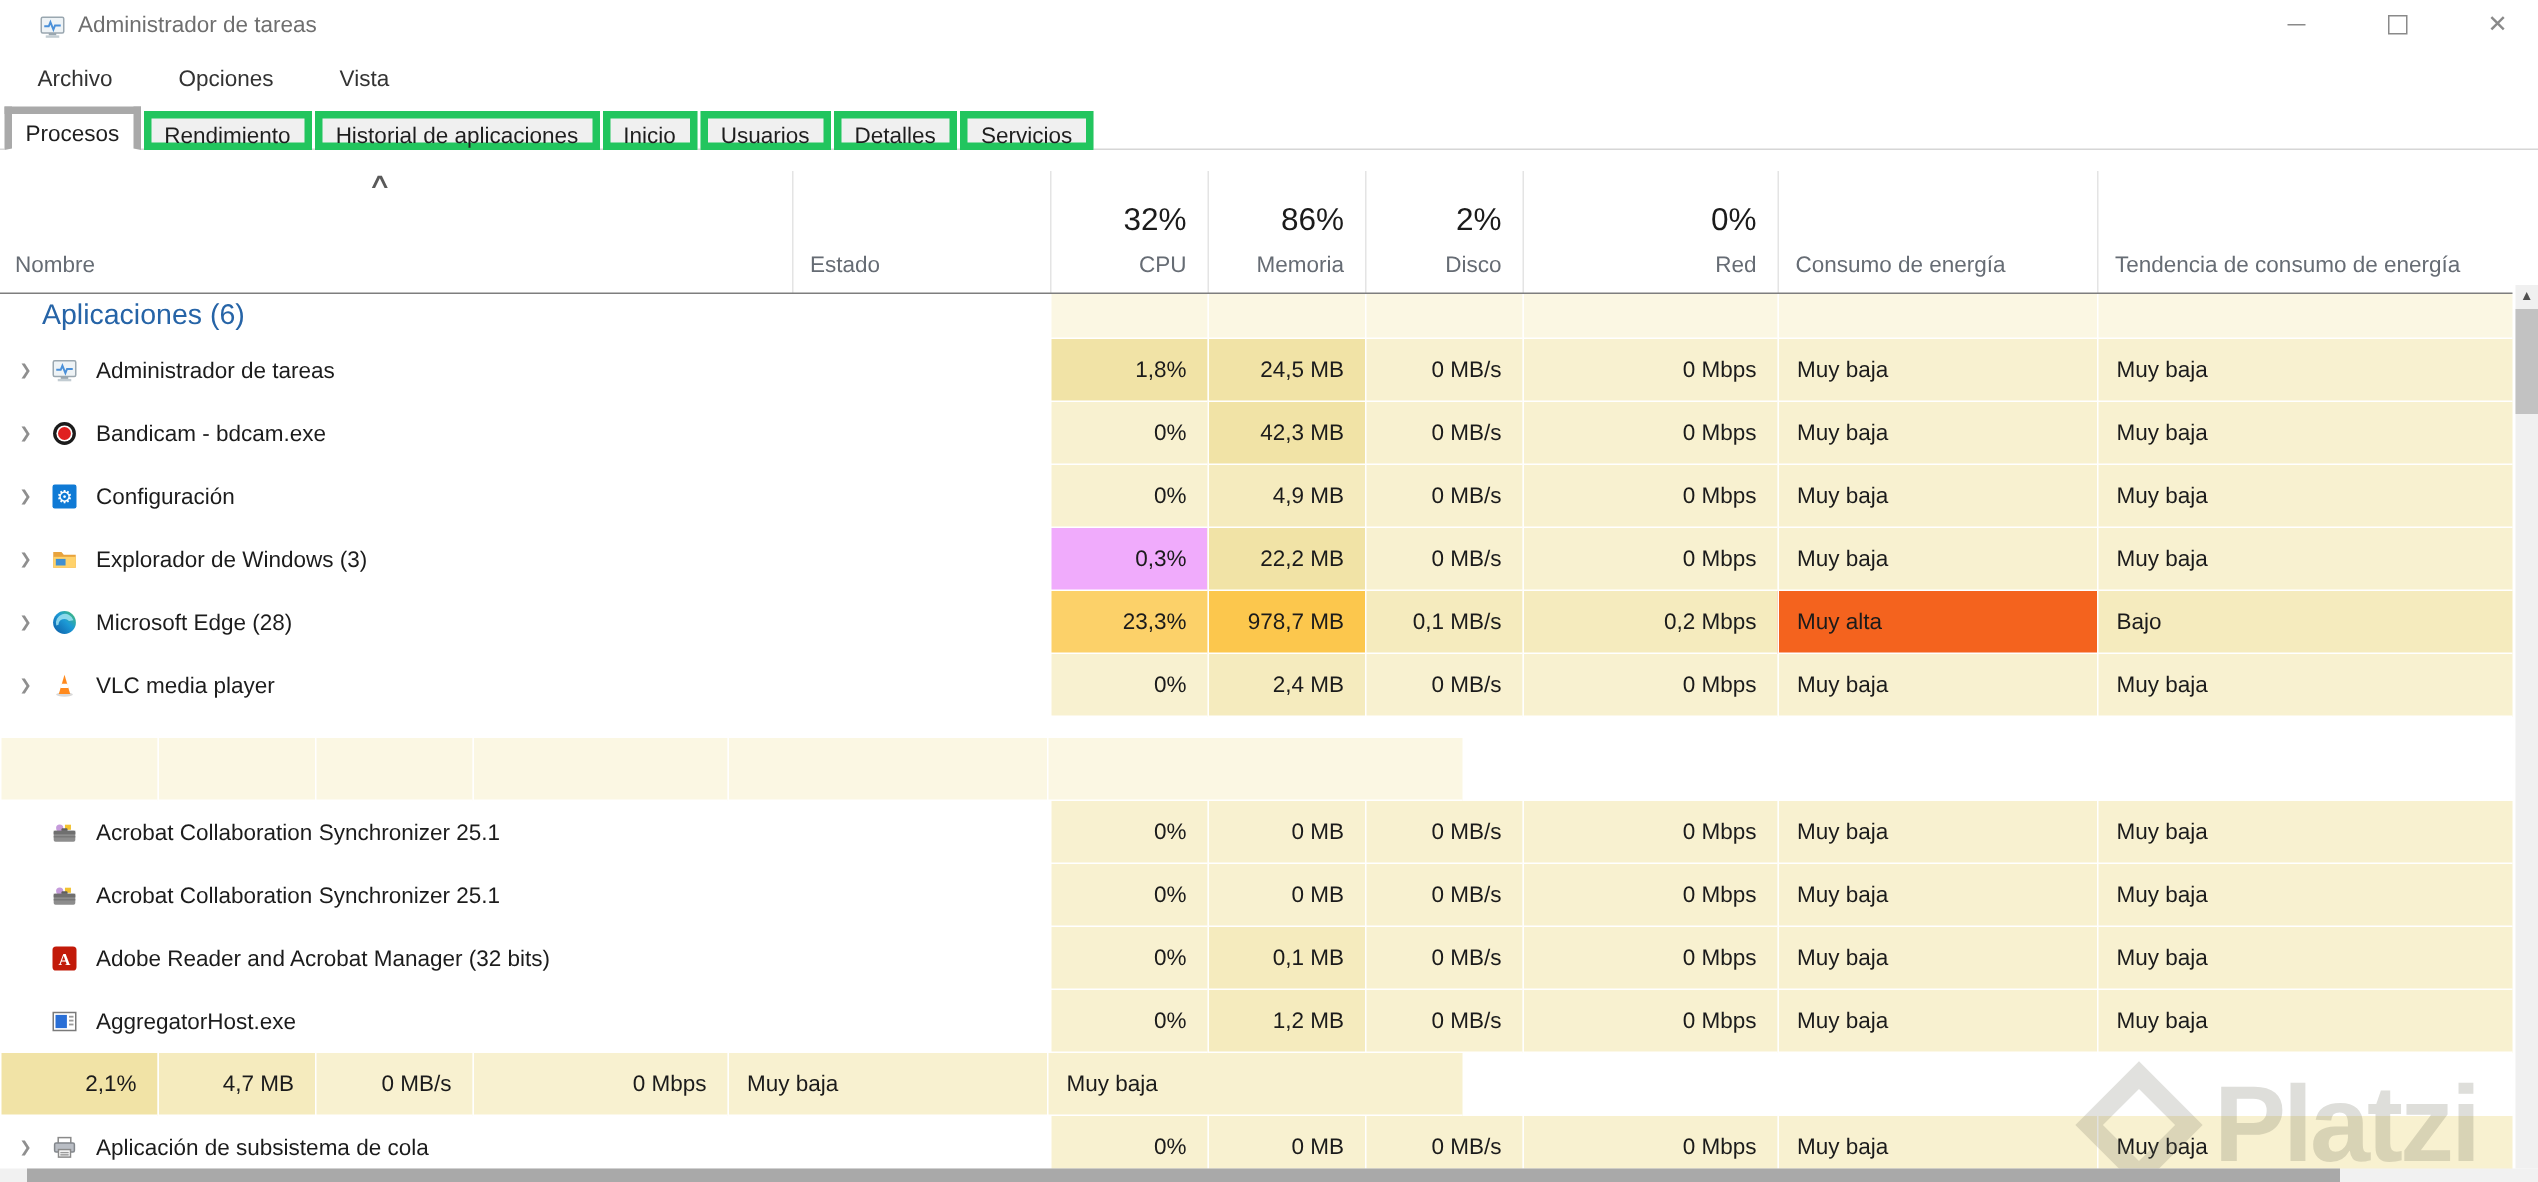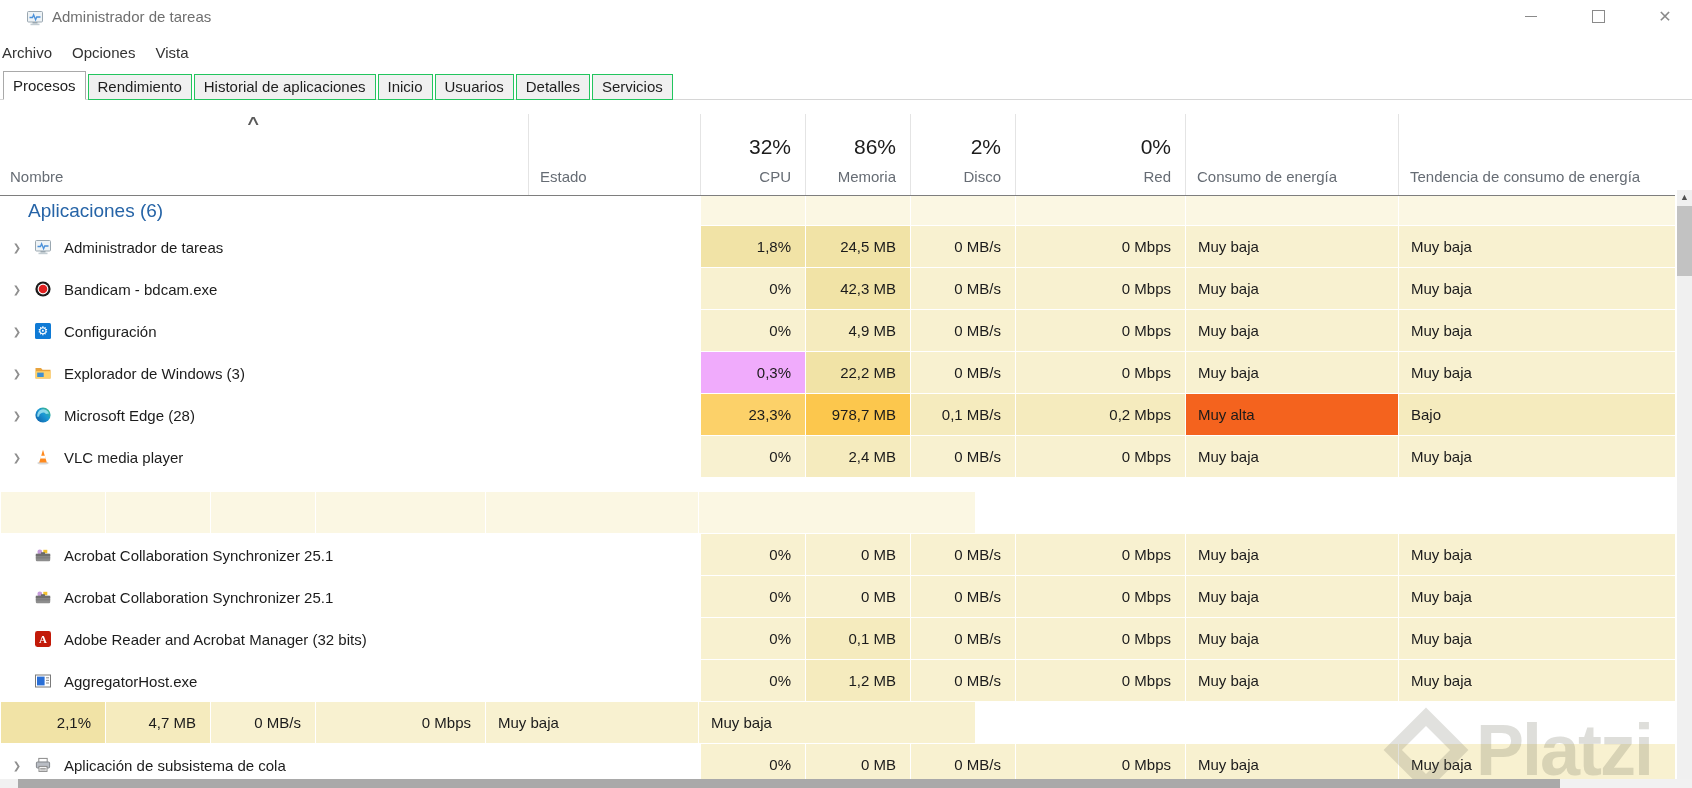--- a/index.html
+++ b/index.html
@@ -11,26 +11,26 @@
   .titlebar{position:absolute;top:0;left:0;width:1692px;height:36px;background:#fff;}
   .app-icon{position:absolute;left:26px;top:9px;width:18px;height:18px;display:inline-block;}
   .app-icon svg{width:18px;height:18px;}
   .wtitle{position:absolute;left:52px;top:8px;font-size:15px;color:#6f6f6f;}
   .controls{position:absolute;right:4px;top:0;display:flex;}
   .ctrl{width:46px;height:33px;display:flex;align-items:center;justify-content:center;margin-left:21px;color:#8a8a8a;cursor:default;}
   .minline{width:12px;height:1px;background:#8a8a8a;display:block;}
   .maxbox{width:11px;height:11px;border:1px solid #8a8a8a;display:block;}
   .closex{font-size:16px;line-height:16px;color:#8a8a8a;}
   
-  .menubar{position:absolute;top:40px;left:0;height:26px;display:flex;padding-left:0;}
+  .menubar{position:absolute;top:40px;left:0;height:26px;display:flex;padding-left:23px;gap:24px;}
   .menu-item{padding:0 10px;line-height:26px;font-size:15px;color:#333;}
   .menu-item:first-child{padding-left:2px;}
   
   .tabbar{position:absolute;top:72px;left:0;width:1692px;height:28px;border-bottom:1px solid #d6d6d6;display:flex;align-items:flex-end;padding-left:3px;box-sizing:border-box;}
-  .tab{box-sizing:border-box;height:26px;line-height:24px;border:1px solid #22c55e;background:#f0f0f0;
+  .tab{box-sizing:border-box;height:26px;line-height:24px;border:5px solid #22c55e;background:#f0f0f0;
        padding:0 9px;margin-right:2px;margin-bottom:-1px;font-size:15px;color:#1e1e1e;white-space:nowrap;z-index:1;}
   .tab.active{height:29px;line-height:28px;background:#fff;border-color:#a9a9a9;border-bottom:1px solid #fff;z-index:2;}
   
   .colheader{position:absolute;top:100px;left:0;width:1692px;height:96px;background:#fff;}
   .sortcaret{position:absolute;left:248px;top:12px;font-size:14px;color:#5a5a5a;transform:scaleX(1.6);}
   .ch{position:absolute;bottom:11px;font-size:15px;color:#666c74;}
   .ch .cpct{display:block;font-size:21px;color:#1b1b1b;margin-bottom:9px;}
   .ch-name{left:10px;}
   .ch-status{left:540px;}
   .ch-cpu{left:700px;width:91px;text-align:right;}

